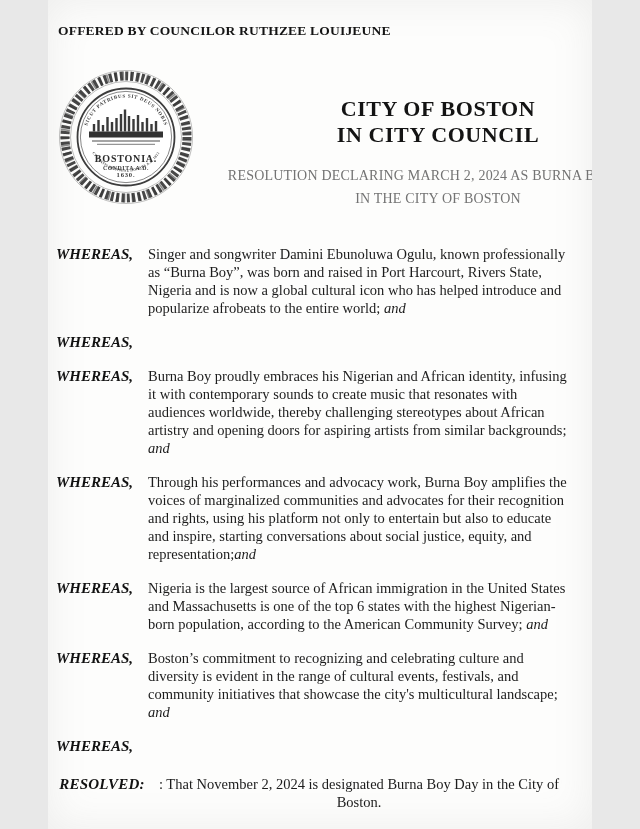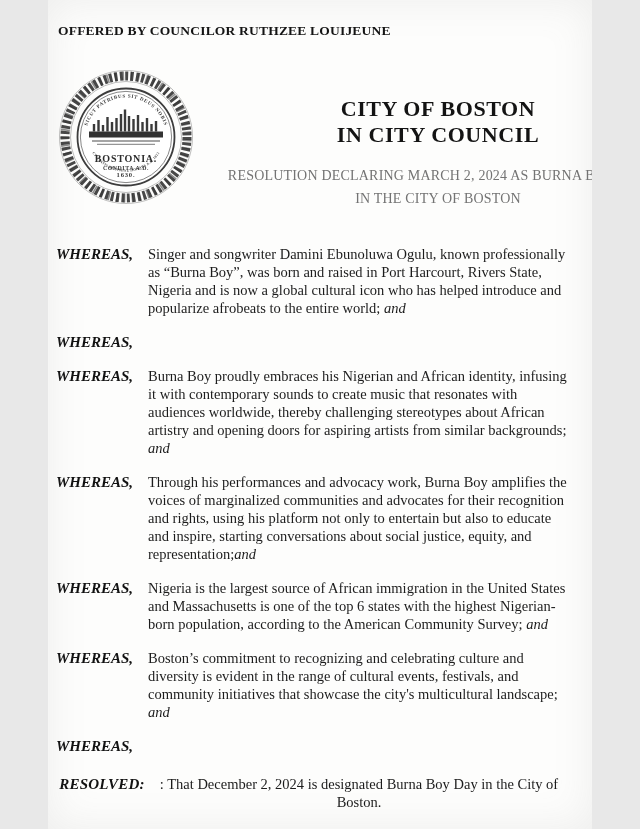--- a/index.html
+++ b/index.html
@@ -131,17 +131,17 @@
       <div class="clause-label">WHEREAS,</div>
       <div class="clause-body"><span>Boston’s commitment to recognizing and celebrating culture and diversity is evident in the range of cultural events, festivals, and community initiatives that showcase the city's multicultural landscape; </span><span class="em">and</span></div>
     </div>
 
     <div class="clause">
       <div class="clause-label">WHEREAS,</div>
     </div>
 
     <div class="clause resolved">
       <div class="clause-label">RESOLVED:</div>
-      <div class="clause-body">: That December 2, 2024 is designated Burna Boy Day in the City of Boston.</div>
+      <div class="clause-body">: That November 2, 2024 is designated Burna Boy Day in the City of Boston.</div>
     </div>
 
   </div>
 </div>
 
 </body></html>

